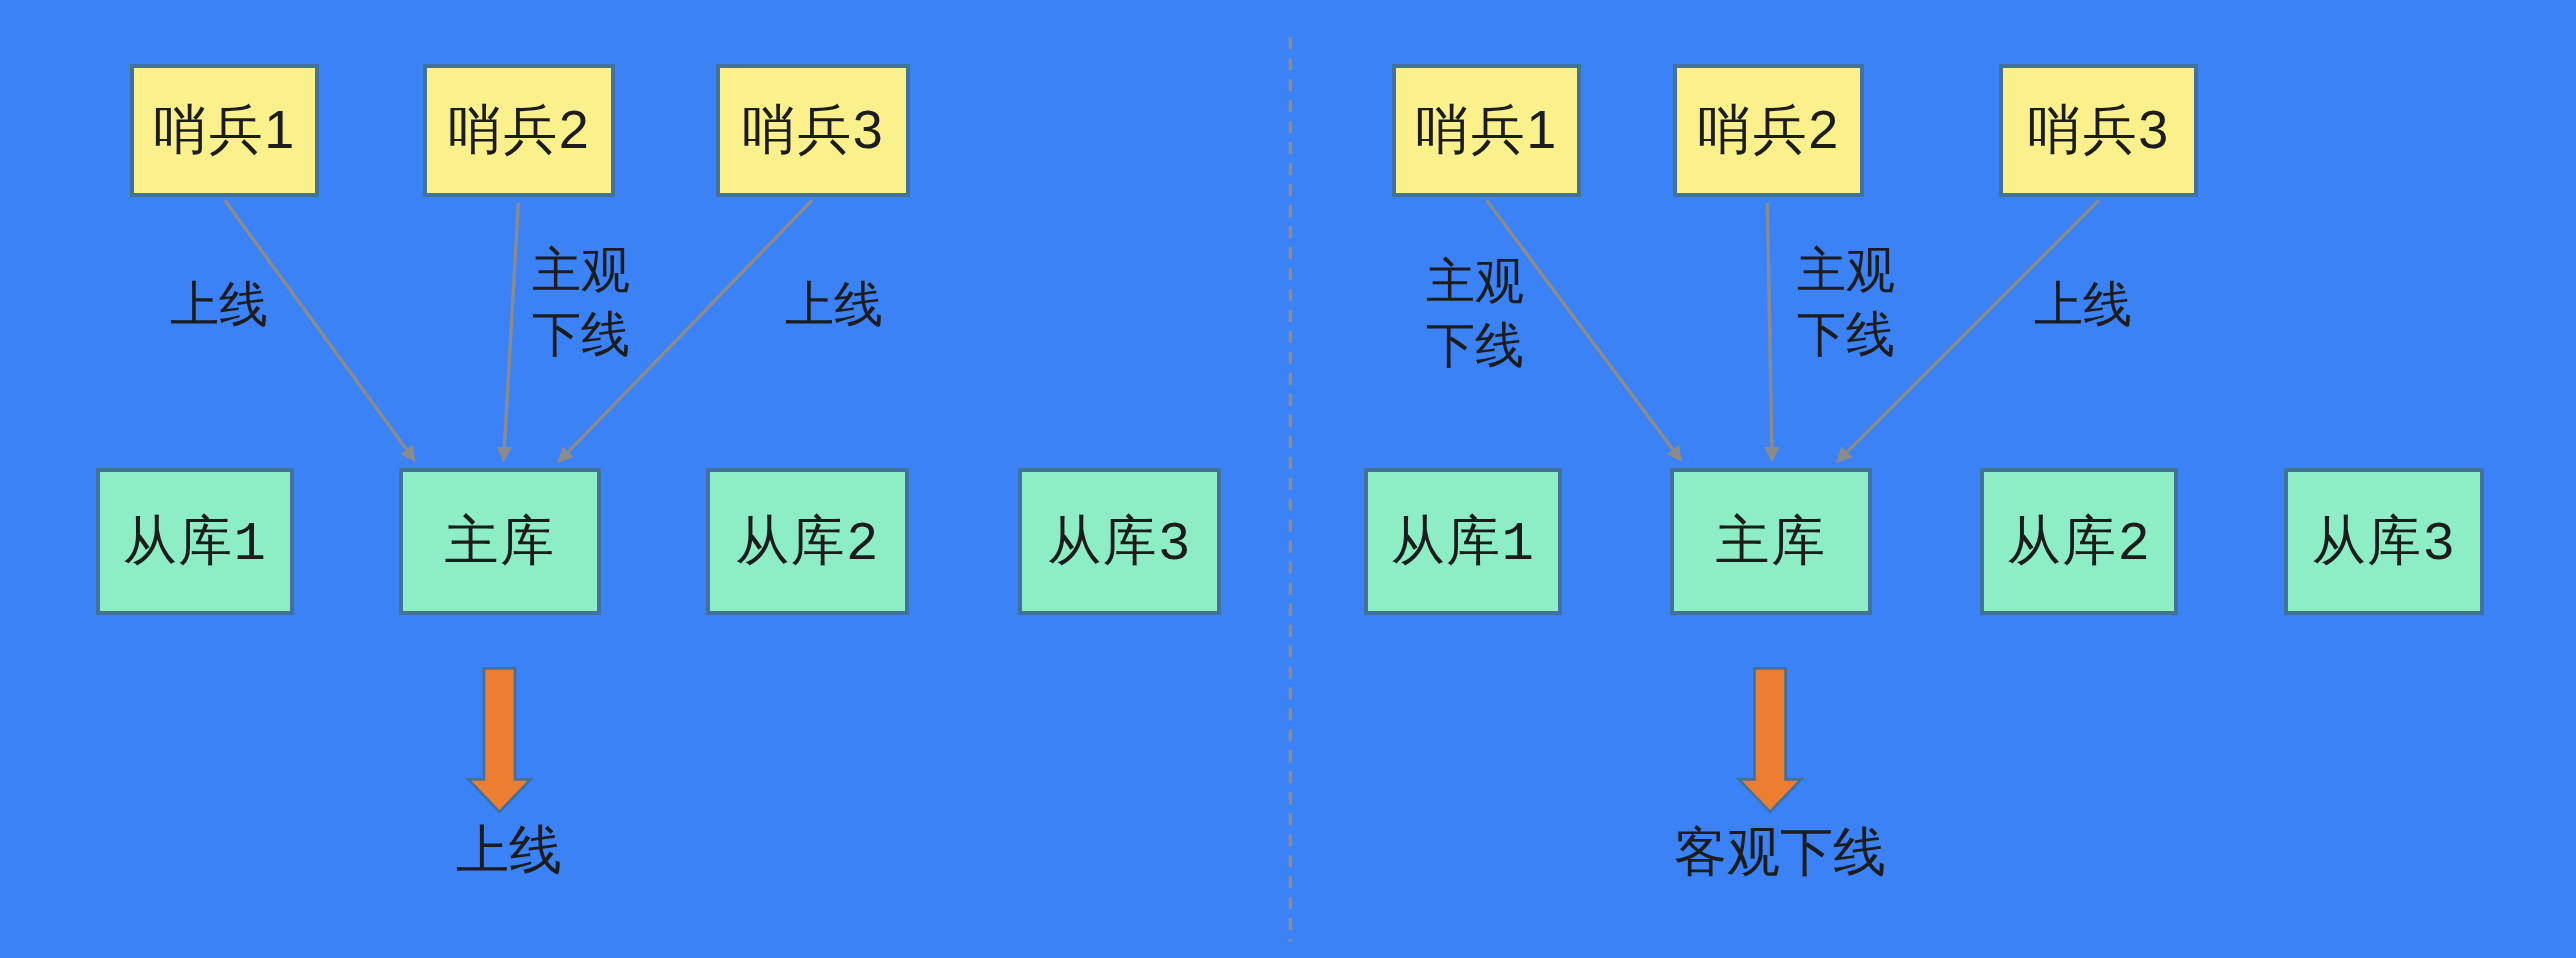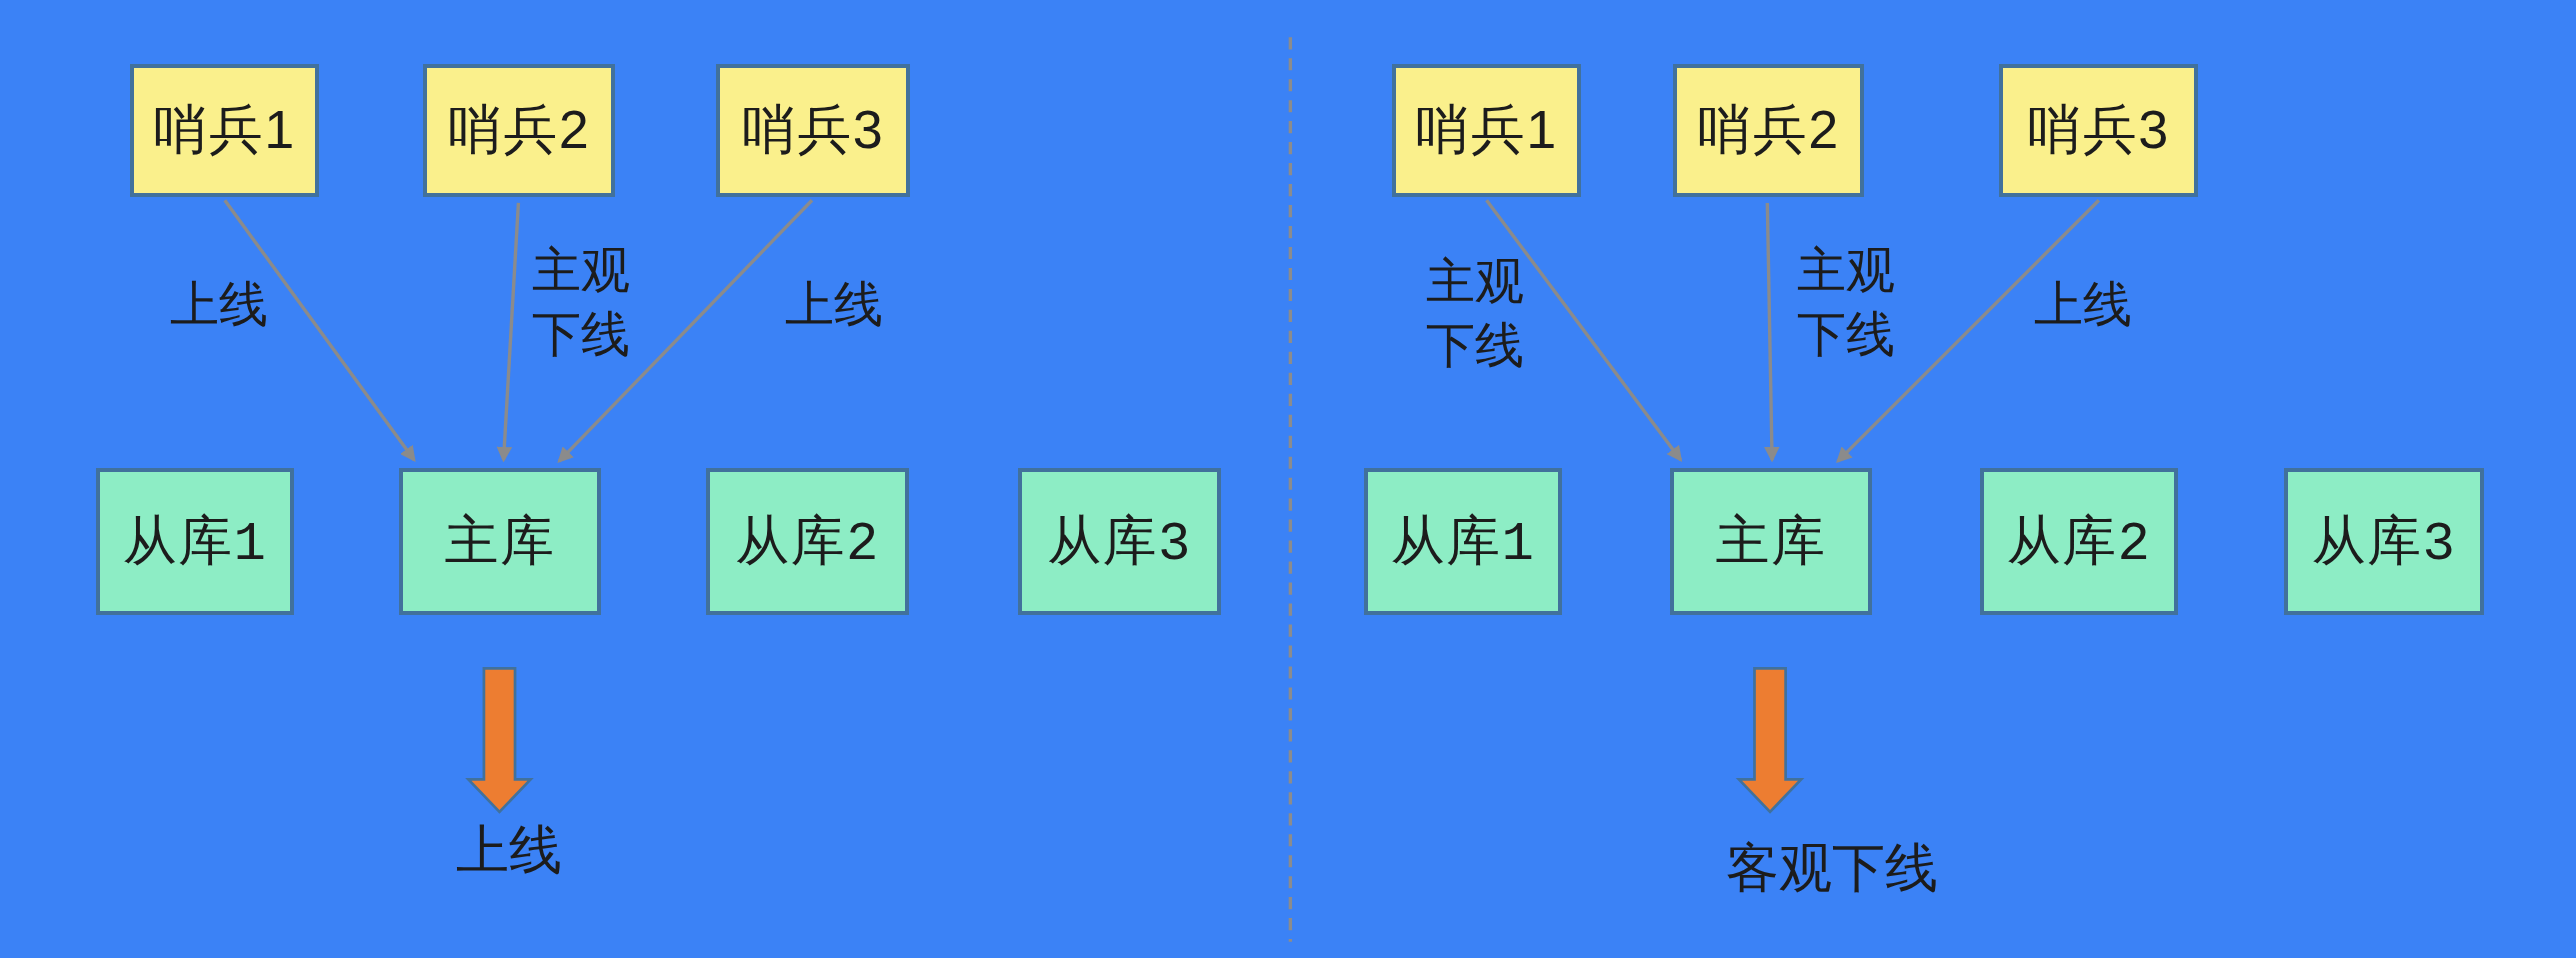--- a/index.html
+++ b/index.html
@@ -132,16 +132,16 @@
   <div class="box db" style="left:1670px; top:468px; width:202px; height:147px;">
     <span>主库</span>
   </div>
   <div class="box db" style="left:1980px; top:468px; width:198px; height:147px;">
     <span>从库2</span>
   </div>
   <div class="box db" style="left:2284px; top:468px; width:200px; height:147px;">
     <span>从库3</span>
   </div>
 
-  <div class="result-label" style="left:1832px; top:853px;margin-top:16px;">客观下线</div>
+  <div class="result-label" style="left:1780px; top:853px;">客观下线</div>
 
 </div>
 
 
 </body></html>

